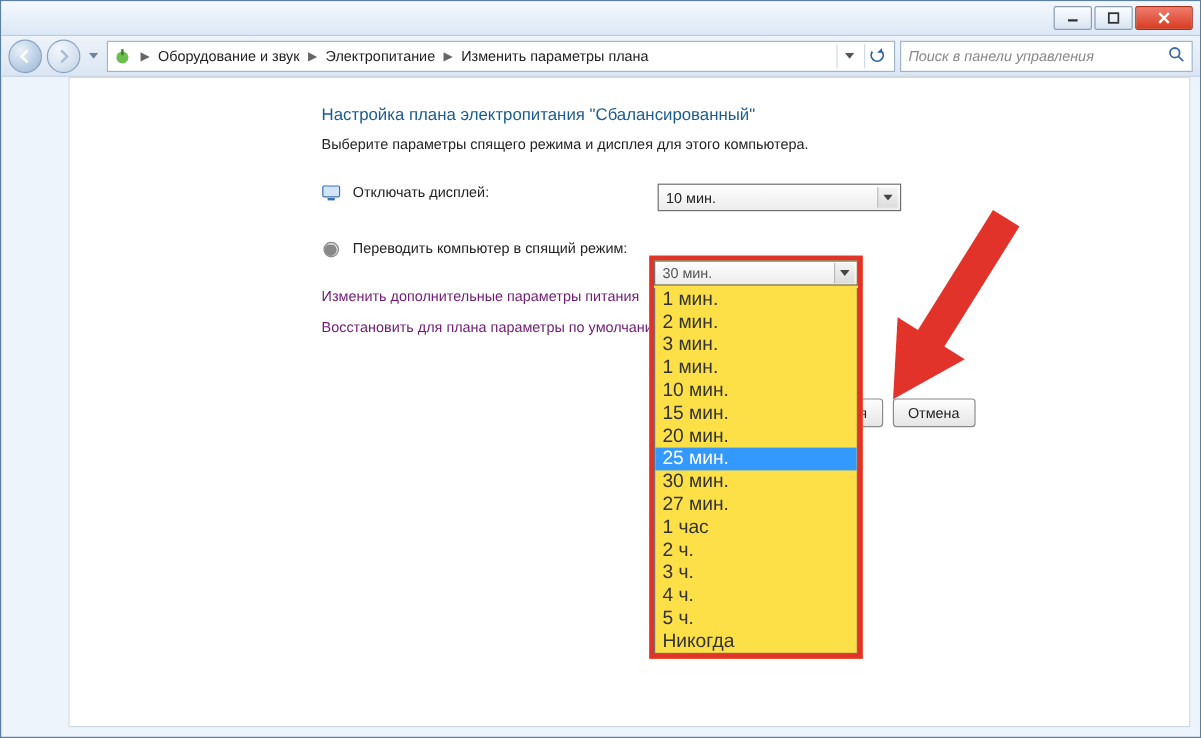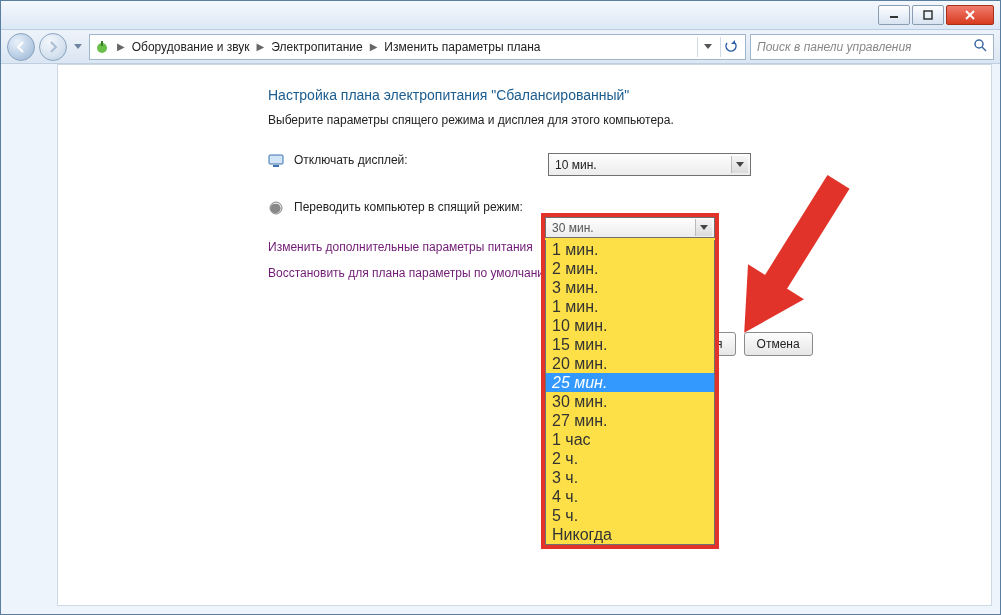--- a/index.html
+++ b/index.html
@@ -35,21 +35,21 @@
   .links{margin-top:2px;}
   .lnk{color:#701a75;margin-bottom:12px;cursor:pointer;}
   .btnrow{position:absolute;left:598px;top:267px;display:flex;gap:8px;}
   .pushbtn{height:22px;padding:0 12px;border:1px solid #8b8b8b;border-radius:3px;background:linear-gradient(#fdfdfd,#e6e6e6);display:flex;align-items:center;font-size:12px;}
   
   .dropdown{position:absolute;left:483px;top:148px;width:170px;border:4px solid #e2332a;background:#fde047;padding-top:2px;}
   .dd-head{height:19px;border:1px solid #707070;margin:-2px 0 2px 0;background:linear-gradient(#fefefe,#ececec);display:flex;align-items:center;padding:0 20px 0 6px;color:#555;position:relative;}
   .dd-head .arrow{position:absolute;right:2px;top:1px;width:16px;height:17px;display:flex;align-items:center;justify-content:center;background:linear-gradient(#f5f5f5,#dcdcdc);border-left:1px solid #bbb;}
   .dd-list{border:1px solid #707070;border-top:none;max-height:320px;overflow:auto;}
   .dd-item{padding:1px 6px;font-size:16px;color:#333;line-height:17px;}
-  .dd-item.sel{background:#3399ff;color:#fff;font-style:italic;}
+  .dd-item.sel{background:#3399ff;color:#fff;}
   
   .bigarrow{position:absolute;left:655px;top:100px;pointer-events:none;}
 </style>
 </head>
 <body>
 
 <div class="window">
 
   <div class="titlebar">
     <div class="winbtn">

